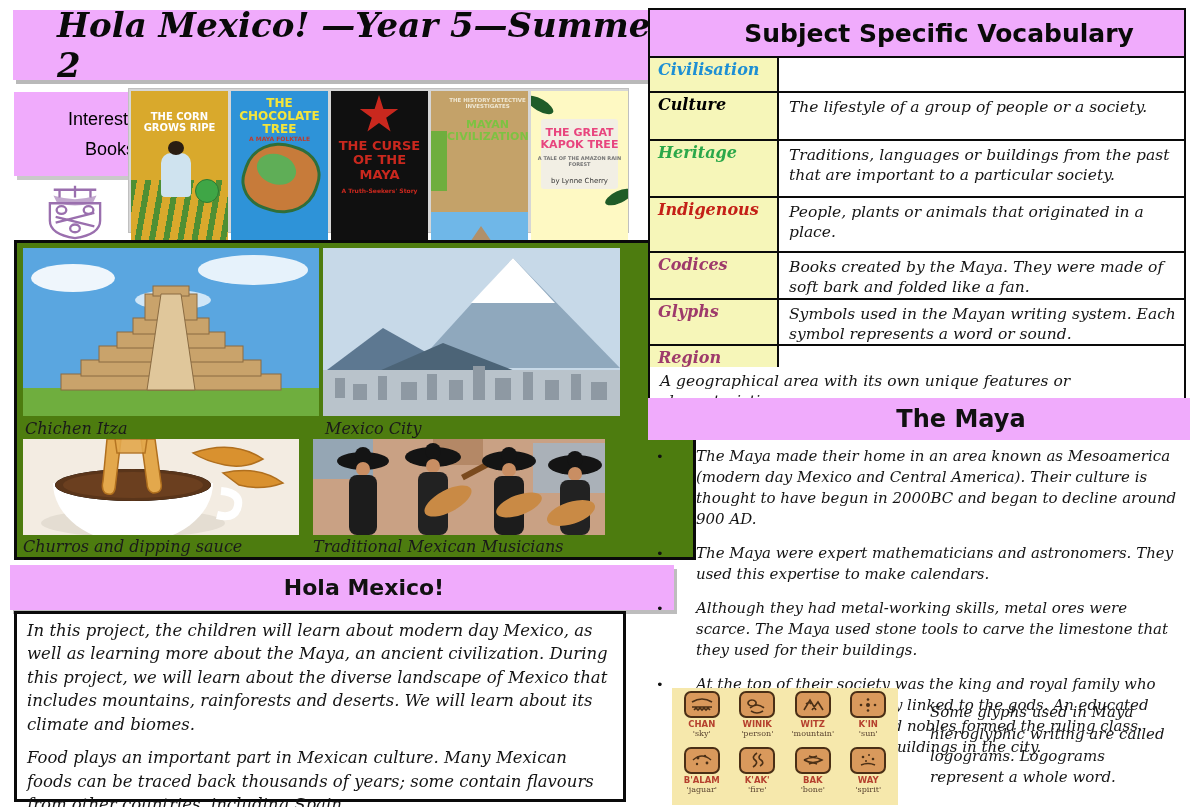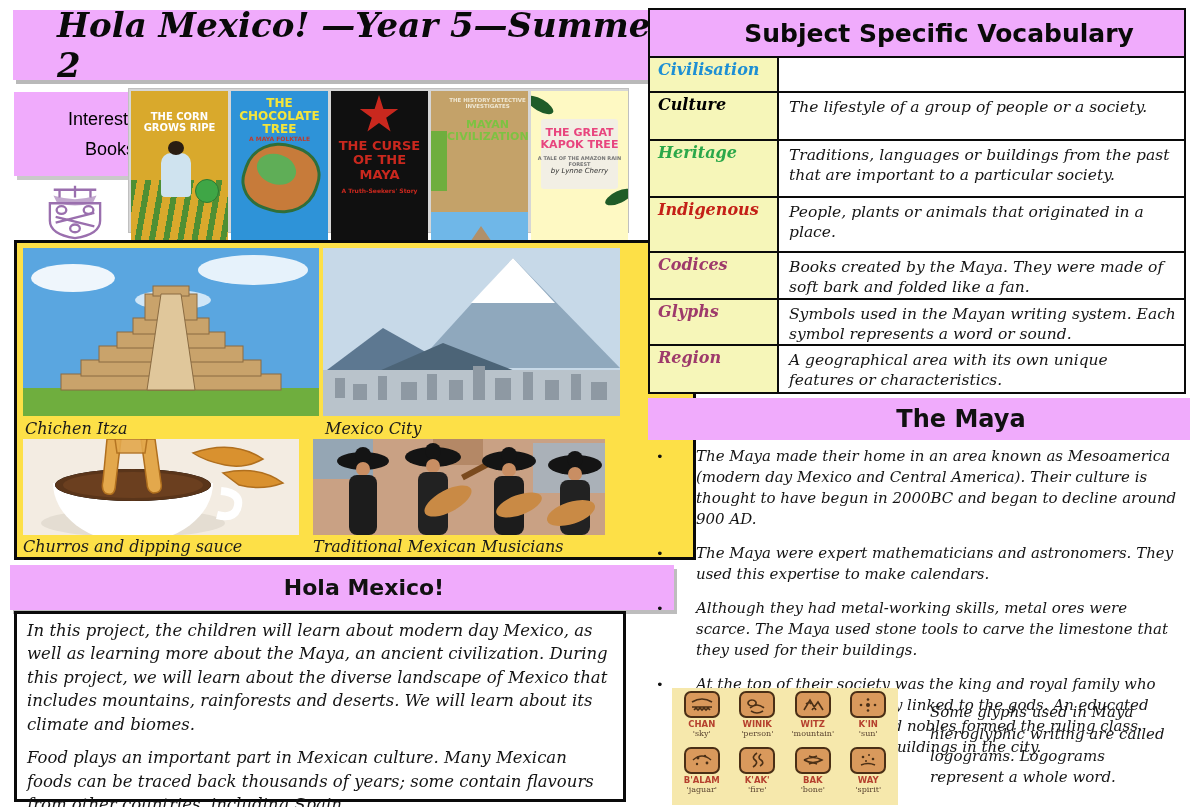--- a/index.html
+++ b/index.html
@@ -43,21 +43,21 @@
     clip-path:polygon(50% 0,61% 35%,98% 35%,68% 57%,79% 91%,50% 70%,21% 91%,32% 57%,2% 35%,39% 35%);}
   
   .b4-strip{position:absolute;left:0;top:40px;width:16px;height:60px;background:#6fae3e;}
   .b4-photo{position:absolute;left:0;bottom:0;width:100%;height:52px;background:#6fb7e8;}
   .b4-pyr{position:absolute;left:24px;bottom:0;width:0;height:0;border-left:26px solid transparent;
     border-right:26px solid transparent;border-bottom:38px solid #b0906a;}
   
   .b5-panel{position:absolute;left:10px;top:28px;width:77px;height:70px;background:#f2efe4;border-radius:3px;}
   .b5-leaf{position:absolute;width:30px;height:12px;border-radius:50%;background:#1f5c28;}
 
-  #photo-panel{left:14px;top:240px;width:682px;height:320px;border:3px solid #0a0a0a;background:#fde047;box-sizing:border-box;}
+  #photo-panel{left:14px;top:240px;width:682px;height:320px;border:3px solid #0a0a0a;background:#4d7c0f;box-sizing:border-box;}
   .photo{position:absolute;overflow:hidden;background:#dfe8ef;}
   .caption{position:absolute;font-size:16px;color:#1a1a1a;}
   #photo-1{left:6px;top:5px;width:296px;height:168px;}
   #photo-2{left:306px;top:5px;width:297px;height:168px;}
   #cap-1{left:8px;top:176px;}
   #cap-2{left:308px;top:176px;}
   #photo-3{left:6px;top:196px;width:276px;height:96px;}
   #photo-4{left:296px;top:196px;width:292px;height:96px;}
   #cap-3{left:6px;top:294px;}
   #cap-4{left:296px;top:294px;}
@@ -67,21 +67,21 @@
   #hola-banner .t{font-size:22px;}
   #hola-body{left:14px;top:611px;width:612px;height:191px;border:3px solid #0a0a0a;box-sizing:border-box;
     padding:5px 10px;font-size:16.5px;line-height:1.42;color:#141414;}
   #hola-body p{margin:0 0 10px 0;}
 
   
   #vocab-table{left:648px;top:8px;width:538px;border:2.5px solid #0a0a0a;box-sizing:border-box;background:#fff;}
   #vocab-header{height:46px;display:flex;align-items:center;justify-content:center;border-bottom:2px solid #0a0a0a;}
   #vocab-header .t{font-size:25px;color:#0a0a0a;}
   .vrow{display:flex;border-bottom:2px solid #0a0a0a;}
-  .vrow:last-child{border-bottom:none;}
+  .vrow:last-child{border-bottom:none;flex-direction:column;}
   .term{width:113px;flex:0 0 auto;background:#f6f6b9;border-right:2px solid #0a0a0a;
     padding:2px 6px 0 8px;font-weight:bold;font-size:16px;font-family:"DejaVu Serif",serif;font-style:italic;}
   .def{flex:1;padding:4px 8px 0 10px;font-size:15.5px;line-height:1.3;color:#141414;}
   .r1{min-height:33px;} .r2{min-height:46px;} .r3{min-height:55px;} .r4{min-height:53px;}
   .r5{min-height:45px;} .r6{min-height:44px;} .r7{min-height:46px;}
 
   #maya-banner{left:648px;top:398px;width:538px;height:42px;display:flex;align-items:center;justify-content:center;}
   #maya-banner .t{font-size:24px;}
   #maya-bullets{left:648px;top:446px;width:538px;}
   .bullet{display:flex;margin-bottom:13px;}
@@ -150,21 +150,21 @@
       <div class="bt" style="top: 28px; left: 16px; font-size: 11px; color: rgb(125, 194, 66);">MAYAN CIVILIZATION</div>
       <div class="ba" style="top:6px;left:16px;font-size:5.5px;color:#efe7d2;">THE HISTORY DETECTIVE INVESTIGATES</div>
     </div>
     <div class="book" style="background-color: #fef9c3;">
       <div class="b5-leaf" style="left:-6px;top:8px;transform:rotate(30deg);"></div>
       <div class="b5-leaf" style="right:-6px;top:100px;transform:rotate(-25deg);"></div>
       <div class="b5-leaf" style="left:2px;bottom:4px;transform:rotate(12deg);"></div>
       <div class="b5-panel"></div>
       <div class="bt" style="top: 36px; font-size: 11px; color: rgb(232, 69, 126);">THE GREAT KAPOK TREE</div>
       <div class="ba" style="top:64px;font-size:5px;color:#777;">A TALE OF THE AMAZON RAIN FOREST</div>
-      <div class="ba" style="top: 76px; font-size: 7px; font-weight: normal; color: rgb(51, 51, 51); font-style: italic;">by Lynne Cherry</div>
+      <div class="ba" style="top: 86px; font-size: 7px; font-weight: normal; color: rgb(51, 51, 51);">by Lynne Cherry</div>
     </div>
   </div>
 
   <div id="photo-panel" class="abs">
     <div id="photo-1" class="photo">
       <svg width="100%" height="100%" viewBox="0 0 296 168" preserveAspectRatio="none">
         <rect width="296" height="168" fill="#5aa6e0"></rect>
         <ellipse cx="50" cy="30" rx="42" ry="14" fill="#ffffff" opacity="0.9"></ellipse>
         <ellipse cx="230" cy="22" rx="55" ry="15" fill="#ffffff" opacity="0.85"></ellipse>
         <ellipse cx="150" cy="52" rx="38" ry="10" fill="#eef6fc" opacity="0.8"></ellipse>

